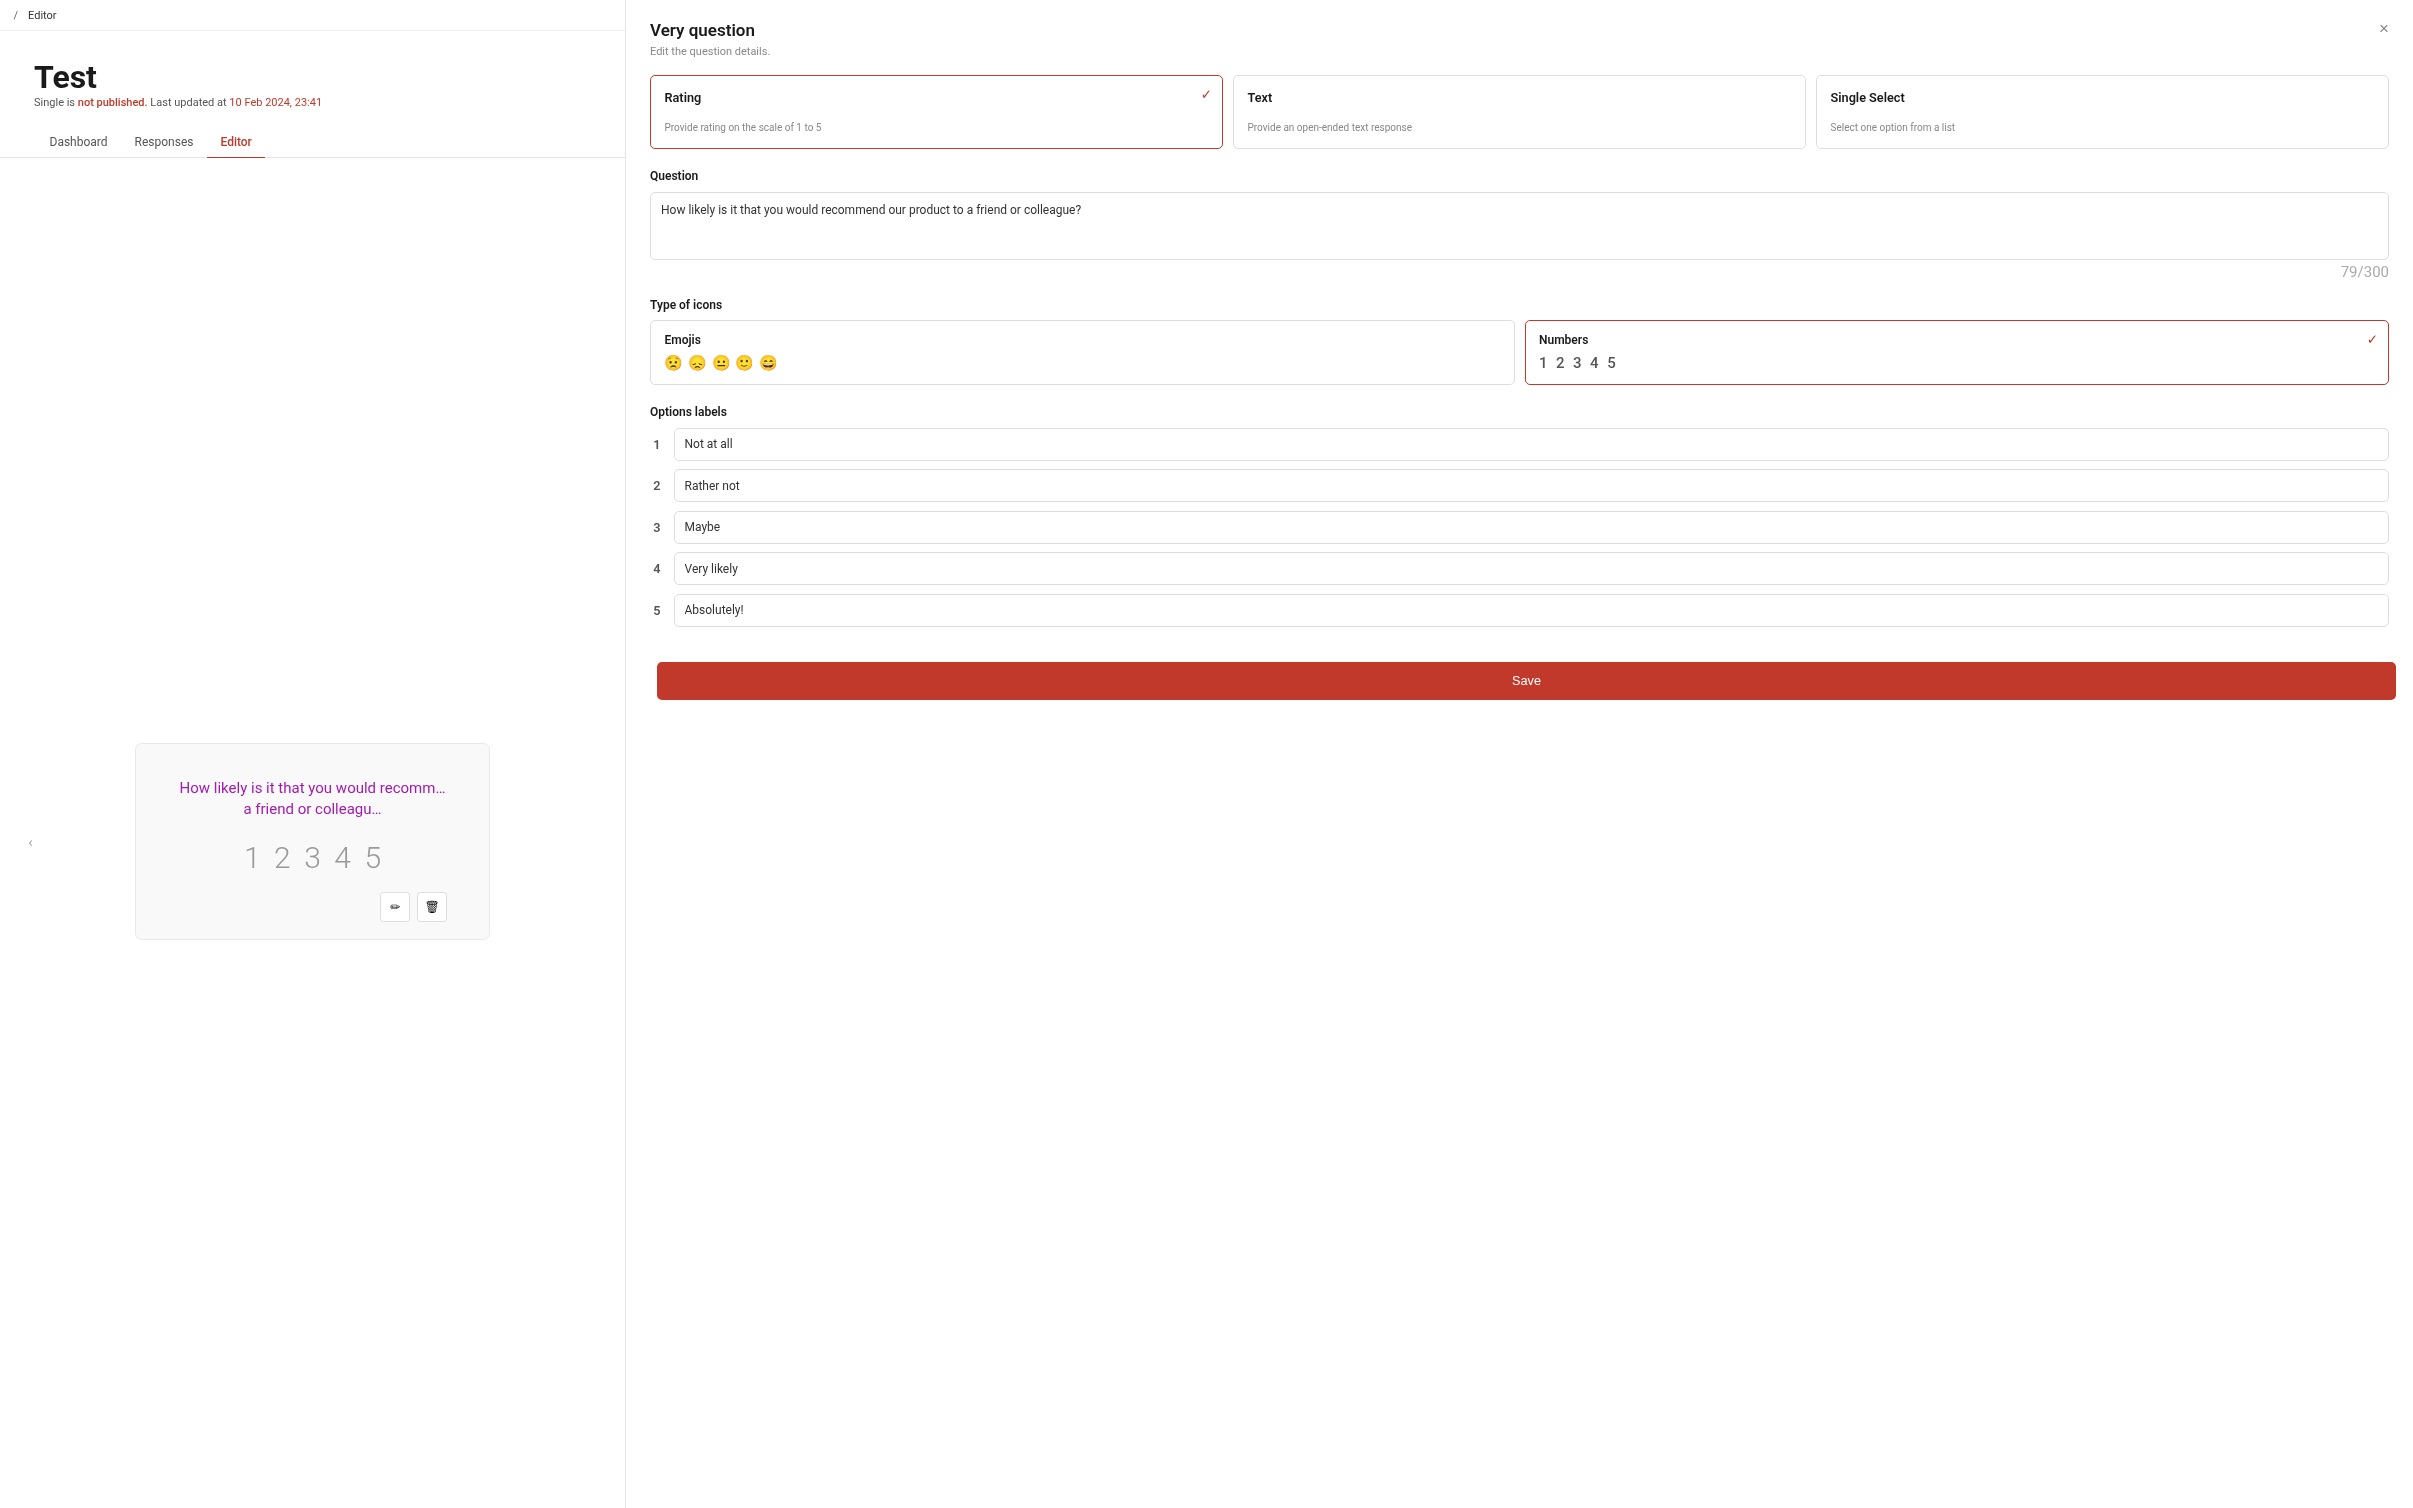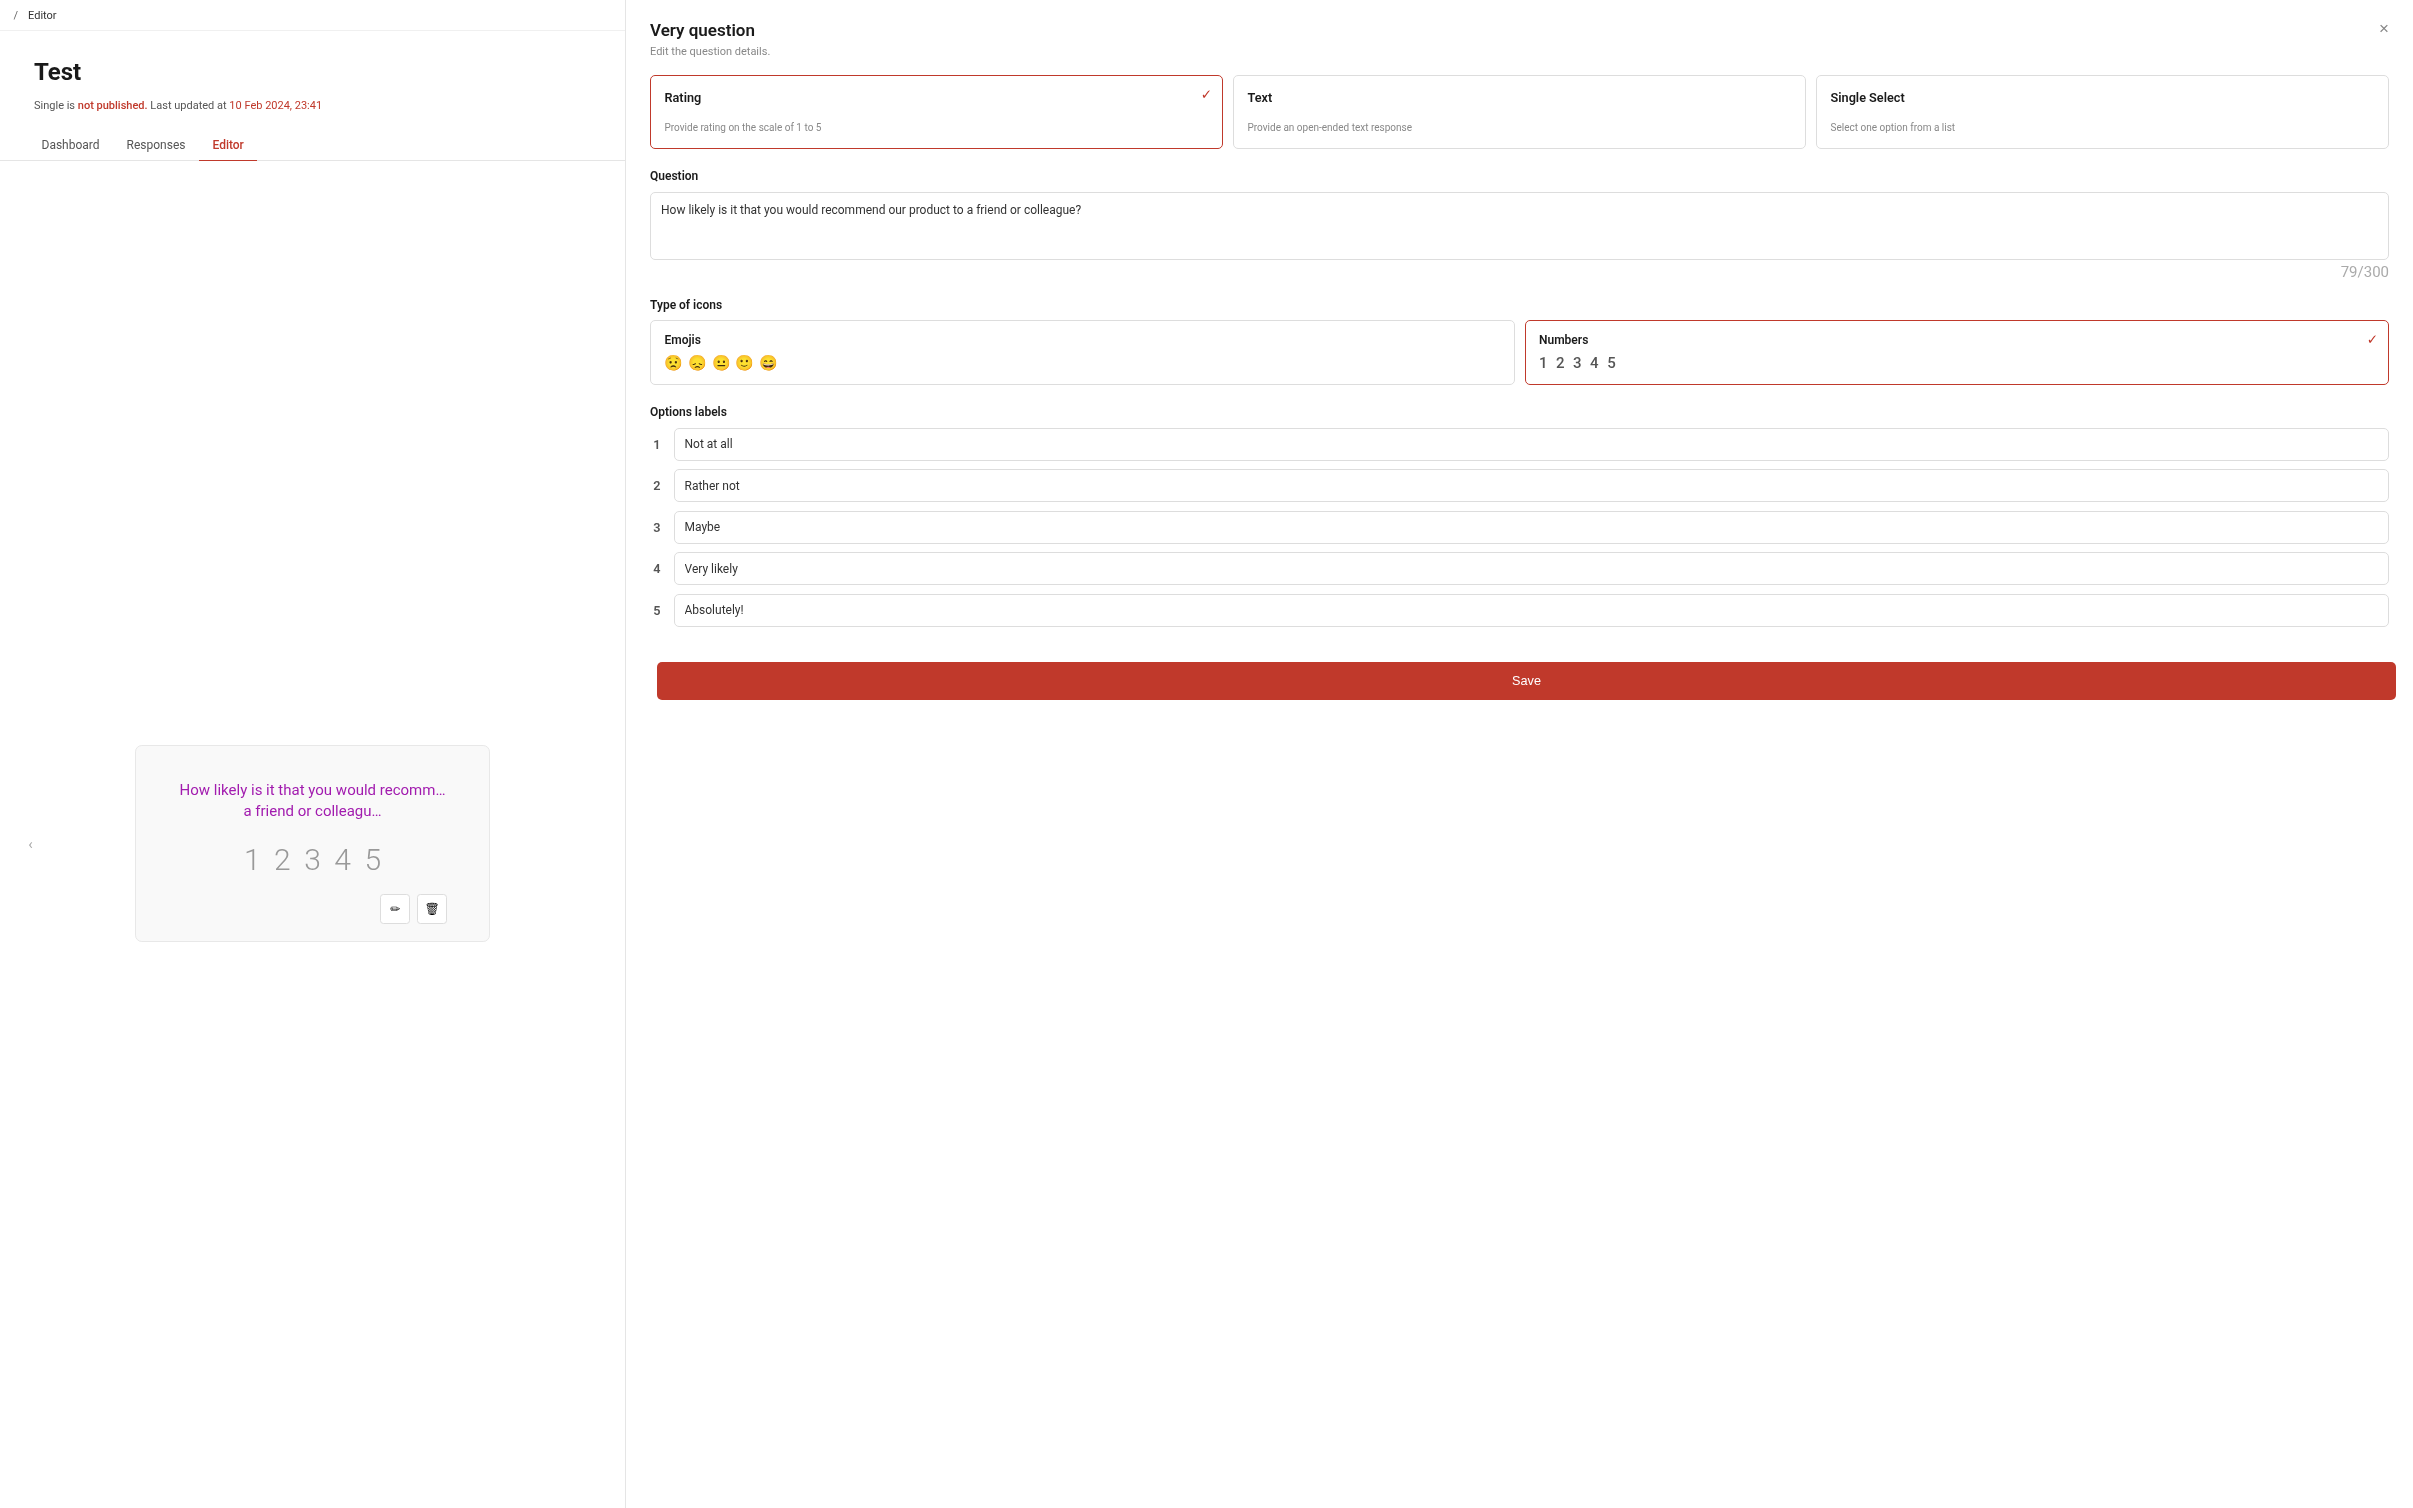--- a/index.html
+++ b/index.html
@@ -29,24 +29,24 @@
     }
     .breadcrumb-current {
       color: #333;
     }
 
     .left-content {
       padding: 27px 34px 17px 34px;
     }
 
     .survey-title {
-      font-size: 24px;
+      font-size: 32px;
       font-weight: 700;
       color: #1a1a1a;
-      margin-bottom: 13px;
+      margin-bottom: 0;
     }
 
     .survey-meta {
       font-size: 11px;
       color: #555;
       margin-bottom: 17px;
     }
 
     .status-unpublished {
       color: #c0392b;
@@ -55,21 +55,21 @@
 
     .date-highlight {
       color: #c0392b;
     }
 
     .nav-tabs {
       display: flex;
       gap: 0;
       border-bottom: 0.8px solid #e5e5e5;
       margin: 0 -34px;
-      padding: 0 28px;
+      padding: 0 36px;
     }
 
     .nav-tab {
       padding: 8.5px 13.5px;
       font-size: 12px;
       color: #555;
       cursor: pointer;
       border-bottom: 1.7px solid transparent;
       margin-bottom: -0.8px;
     }

